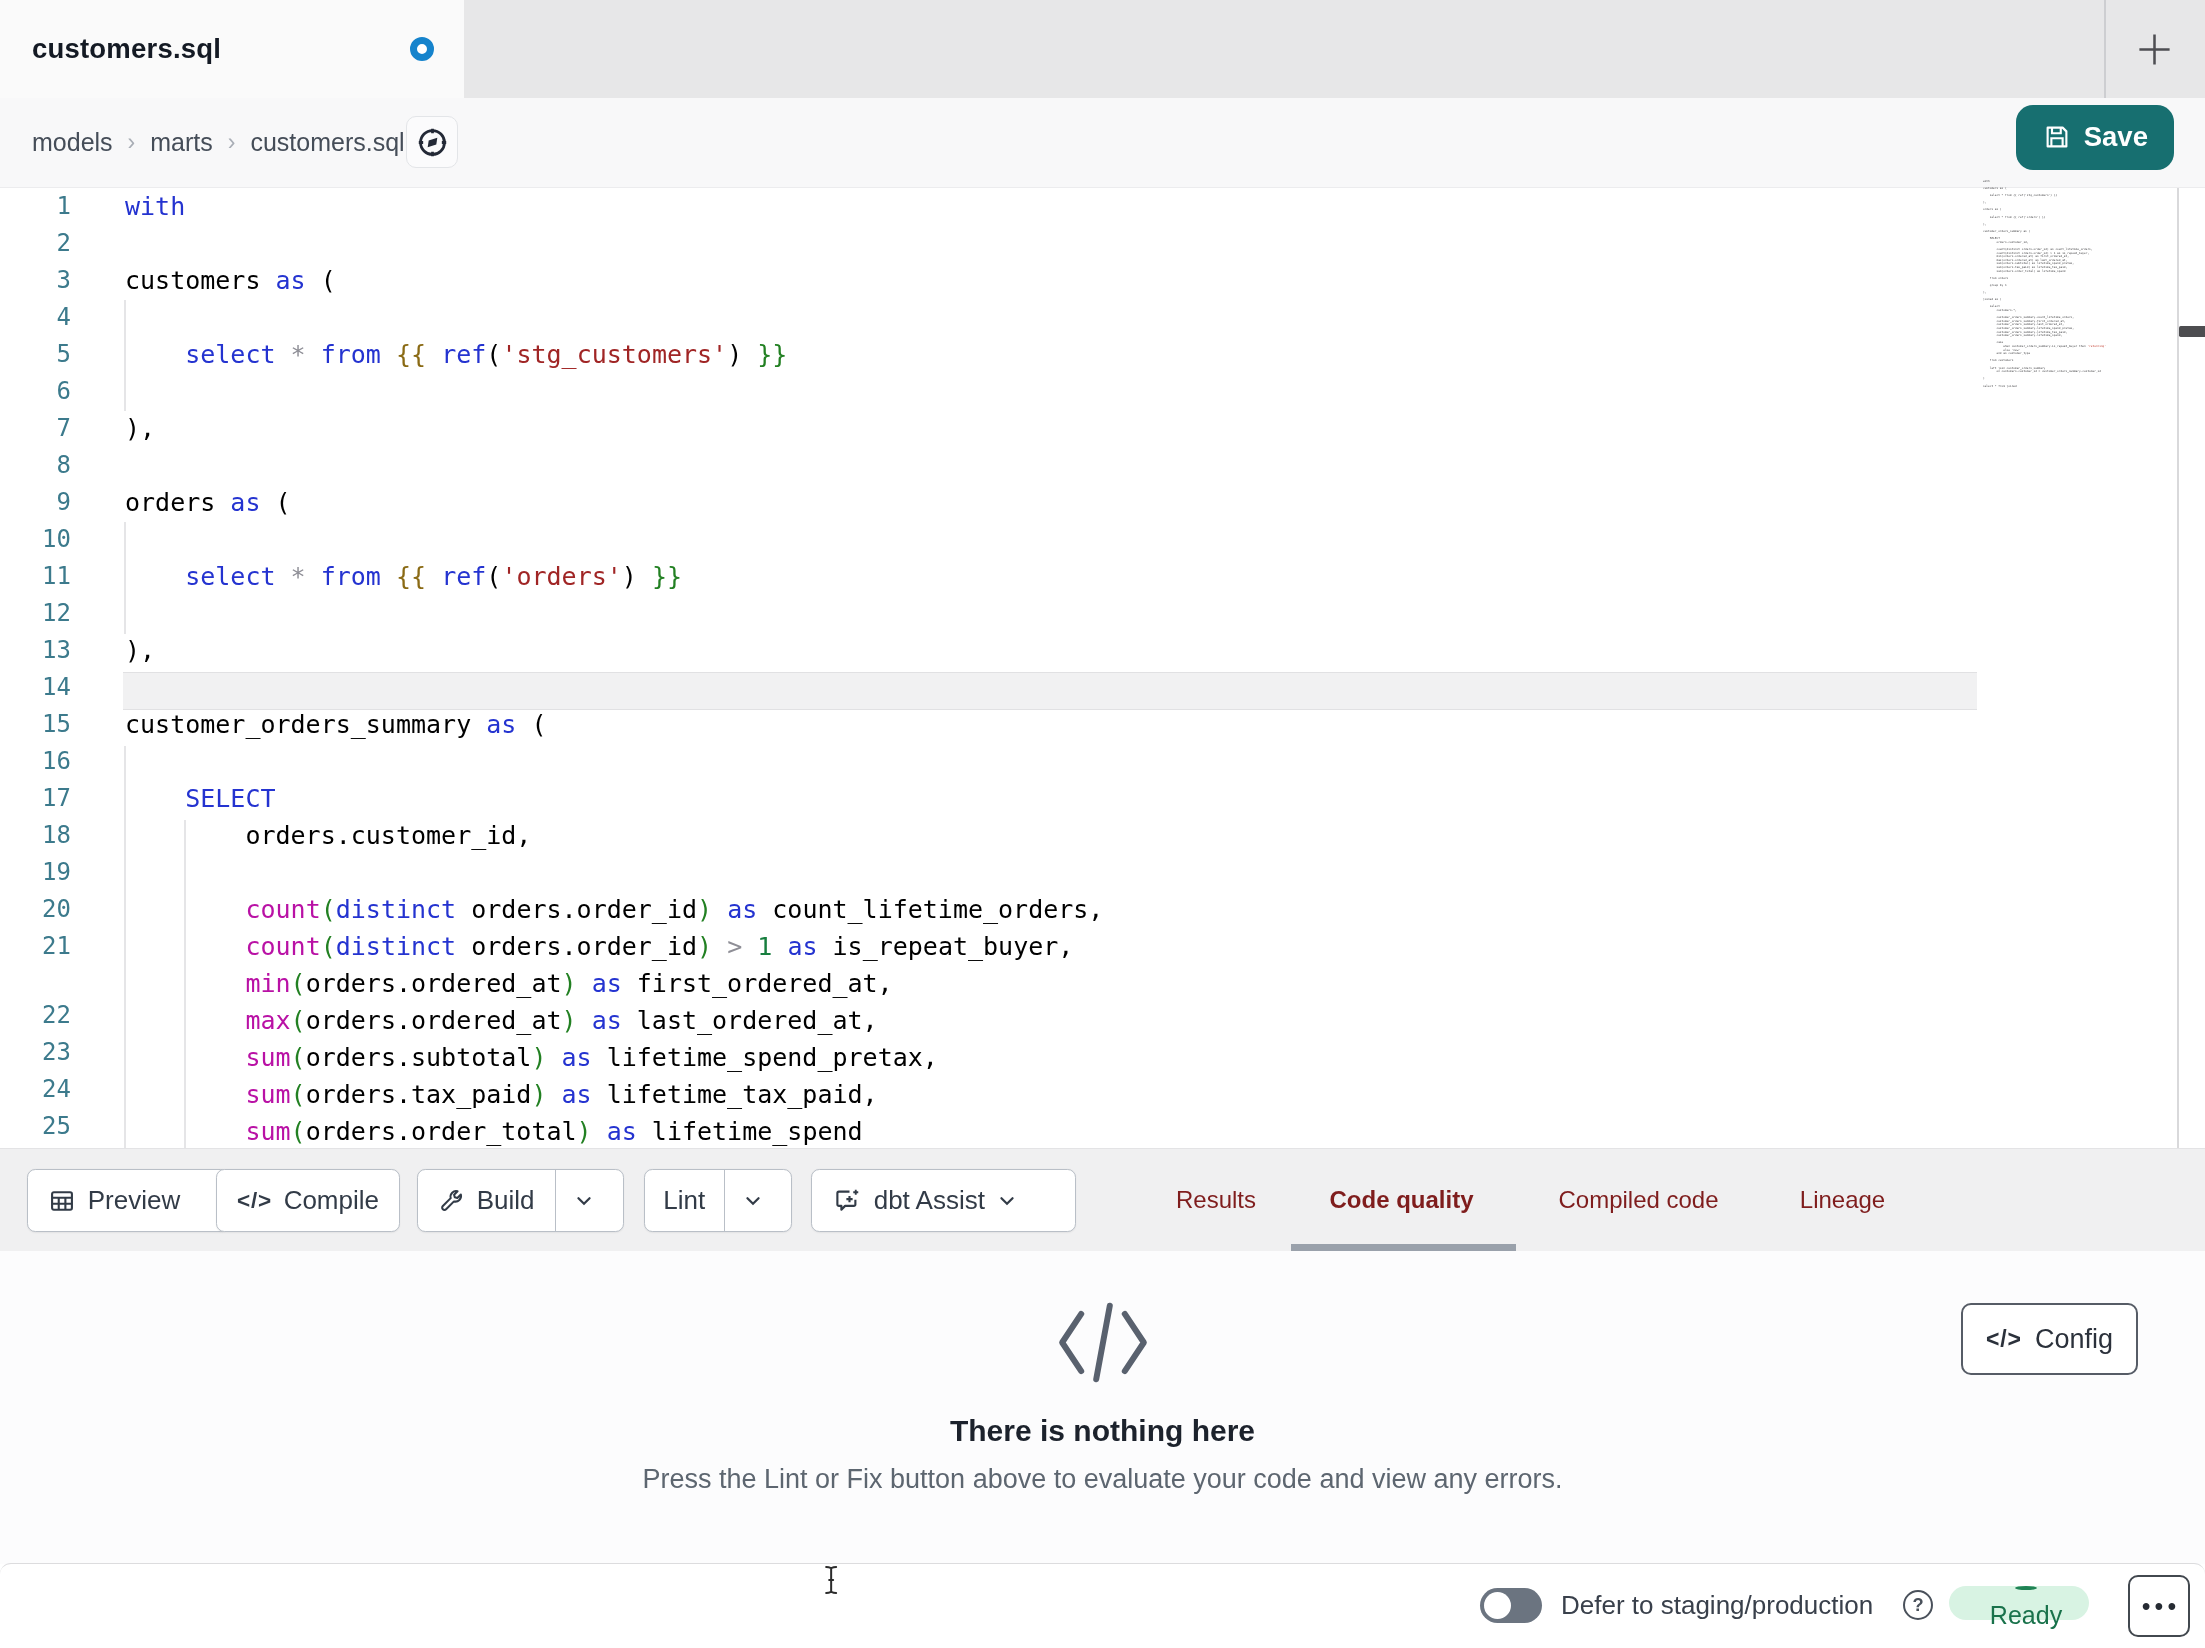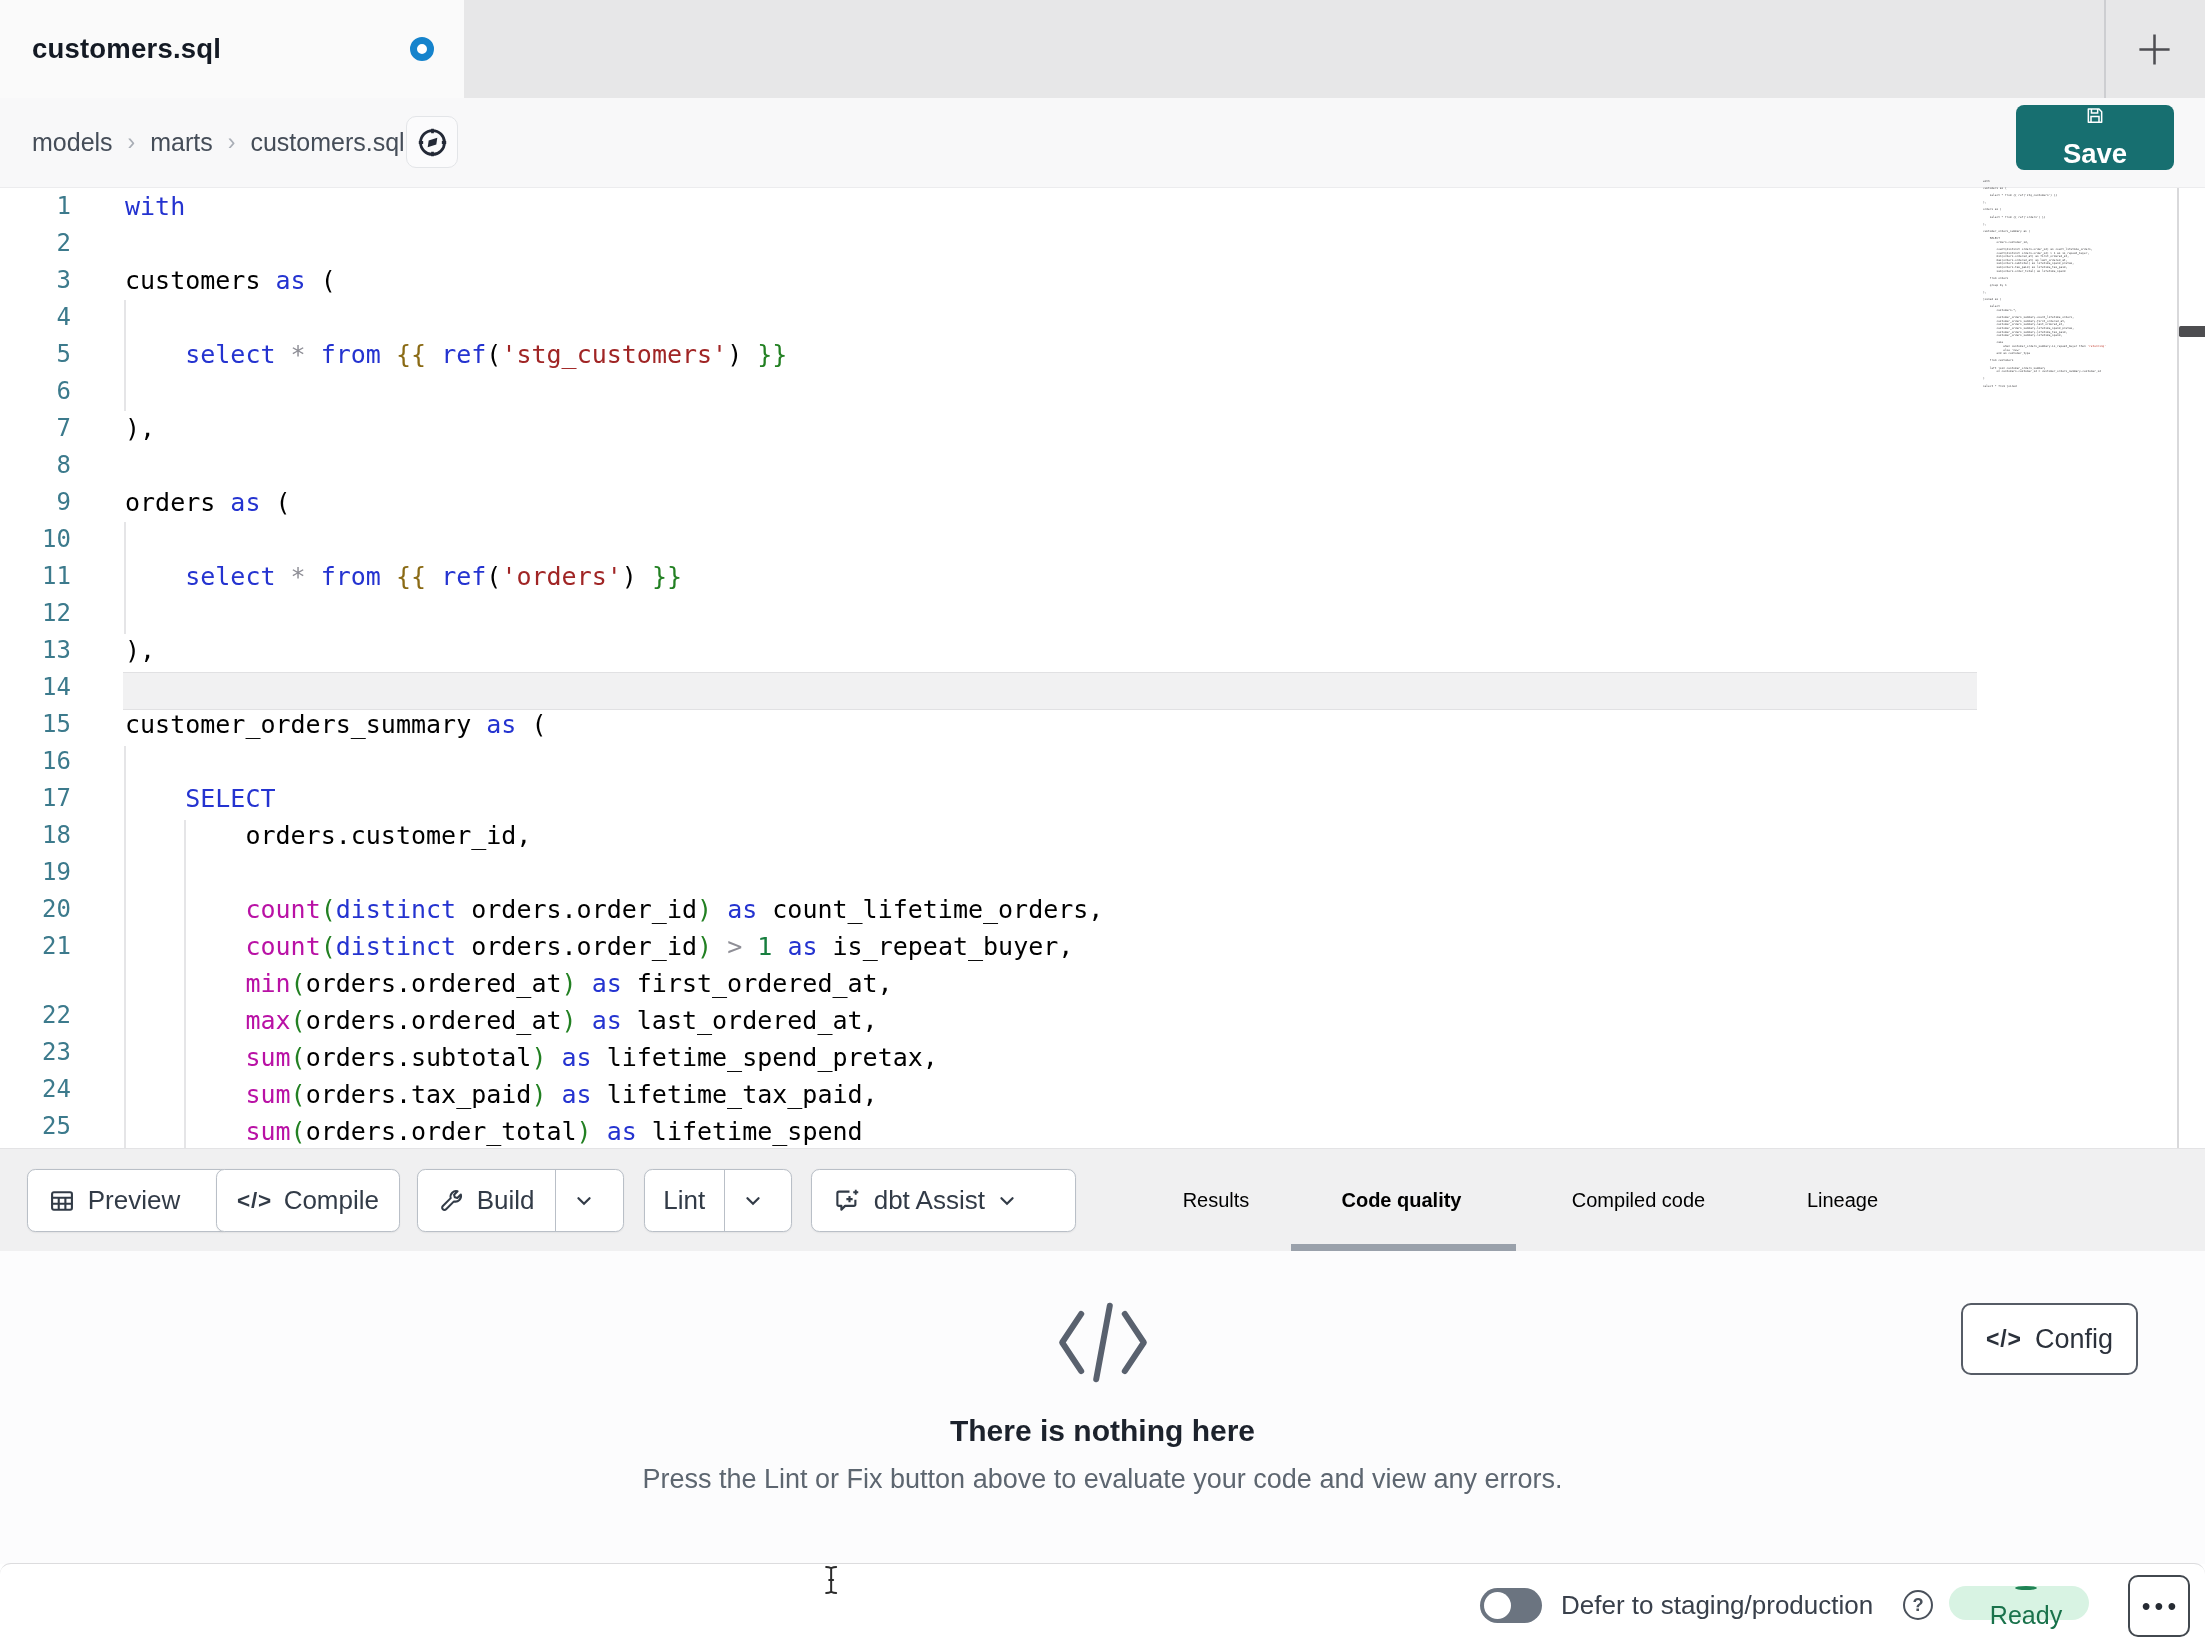--- a/index.html
+++ b/index.html
@@ -12,21 +12,21 @@
   .tab-title{position:absolute;left:32px;top:0;line-height:98px;font-size:27.5px;font-weight:700;color:#141a24;letter-spacing:0.2px;}
   .mod-dot{position:absolute;left:410px;top:37px;width:10px;height:10px;border:7.5px solid #1583cc;border-radius:50%;background:#fff;}
   .tabbar-divider{position:absolute;left:2104px;top:0;width:1.7px;height:98px;background:#cdced1;}
   .newtab{position:absolute;left:2131px;top:26px;width:47px;height:47px;cursor:pointer;}
 
   
   .crumbbar{position:absolute;left:0;top:98px;width:2205px;height:90px;background:#f8f8f9;border-bottom:0.8px solid #ececee;box-sizing:border-box;}
   .crumbs{position:absolute;left:32px;top:0;height:89px;display:flex;align-items:center;font-size:25px;color:#454d58;}
   .crumb-sep{color:#a9aeb6;margin:0 15px;font-size:23px;}
   .compass-btn{position:absolute;left:406px;top:18.3px;width:52px;height:52px;border:1.7px solid #e3e5e8;border-radius:10px;background:#fbfbfc;display:flex;align-items:center;justify-content:center;box-sizing:border-box;cursor:pointer;}
-  .save-btn{position:absolute;left:2016px;top:6.7px;width:158px;height:65px;background:#176f70;border-radius:8px;display:flex;align-items:center;justify-content:center;gap:11.7px;color:#fff;font-size:27.5px;font-weight:600;cursor:pointer;flex-direction:column;}
+  .save-btn{position:absolute;left:2016px;top:6.7px;width:158px;height:65px;background:#176f70;border-radius:17px;display:flex;align-items:center;justify-content:center;gap:11.7px;color:#fff;font-size:27.5px;font-weight:600;cursor:pointer;}
 
   
   .editor{position:absolute;left:0;top:188px;width:2205px;height:960px;background:#fff;}
   .active-line{position:absolute;left:123px;top:484px;width:1854px;height:38px;background:#f1f1f2;border-top:1.7px solid #e1e1e3;border-bottom:1.7px solid #e1e1e3;box-sizing:border-box;}
   .gutter{position:absolute;left:0;top:0;width:71px;text-align:right;
           font-family:"DejaVu Sans Mono",monospace;font-size:24px;line-height:37px;color:#3c7a8c;}
   .code{position:absolute;left:125px;top:0;font-family:"DejaVu Sans Mono",monospace;font-size:25px;line-height:37px;}
   .cl{height:37px;white-space:pre;}
   .kw{color:#2433d0;} .fn{color:#b911a5;} .par{color:#228022;} .str{color:#a02525;}
   .num{color:#177e3e;} .jo{color:#8a6a14;} .jc{color:#228022;} .op{color:#8e8e96;} .id{color:#000000;}
@@ -43,21 +43,21 @@
   .toolbar{position:absolute;left:0;top:1148px;width:2205px;height:103px;background:#f0f0f1;border-top:0.8px solid #e3e3e5;box-sizing:border-box;}
   .tbtn{position:absolute;top:20px;height:63px;background:#fff;border:1.7px solid #b9bfc7;border-radius:8.3px;
         display:flex;align-items:center;box-sizing:border-box;font-size:26px;color:#323b47;font-weight:500;cursor:pointer;box-shadow:0 0.8px 1.7px rgba(0,0,0,.06);}
   .tbtn-main{display:flex;align-items:center;gap:11.7px;padding:0 20px;height:100%;}
   .tbtn-chev{display:flex;align-items:center;justify-content:center;height:100%;width:57px;border-left:1.7px solid #b9bfc7;box-sizing:border-box;}
   .b-preview{left:27px;width:202px;text-align:center;} .b-compile{left:216px;width:184px;}
   .b-build{left:417px;width:207px;} .b-lint{left:644px;width:148px;}
   .b-assist{left:811px;width:265px;}
   .b-lint .tbtn-main{padding:0 18.3px;}
   .code-glyph{font-weight:700;font-size:22.5px;letter-spacing:0.8px;}
-  .ptab{position:absolute;top:0;height:102px;line-height:102px;text-align:center;font-size:20px;color:#000000;font-weight:500;cursor:pointer;}
+  .ptab{position:absolute;top:0;height:102px;line-height:102px;text-align:center;font-size:24px;color:#7f1d1d;font-weight:500;cursor:pointer;}
   .ptab.active{font-weight:600;}
   .ptab-underline{position:absolute;left:1291px;top:95px;width:225px;height:6.7px;background:#9aa1ab;}
 
   
   .panel{position:absolute;left:0;top:1251px;width:2205px;height:313px;background:#fcfcfd;}
   .empty-icon{position:absolute;left:1054px;top:50px;width:98px;height:83px;}
   .empty-title{position:absolute;left:0;top:163px;width:2205px;text-align:center;font-size:30px;font-weight:700;color:#1c222c;}
   .empty-desc{position:absolute;left:0;top:213px;width:2205px;text-align:center;font-size:27px;color:#5d6670;}
   .config-btn{position:absolute;left:1961px;top:52px;width:177px;height:72px;background:#fff;border:2.1px solid #565c66;border-radius:10px;
               display:flex;align-items:center;justify-content:center;gap:13.3px;font-size:27px;color:#2b313b;font-weight:500;box-sizing:border-box;cursor:pointer;}

